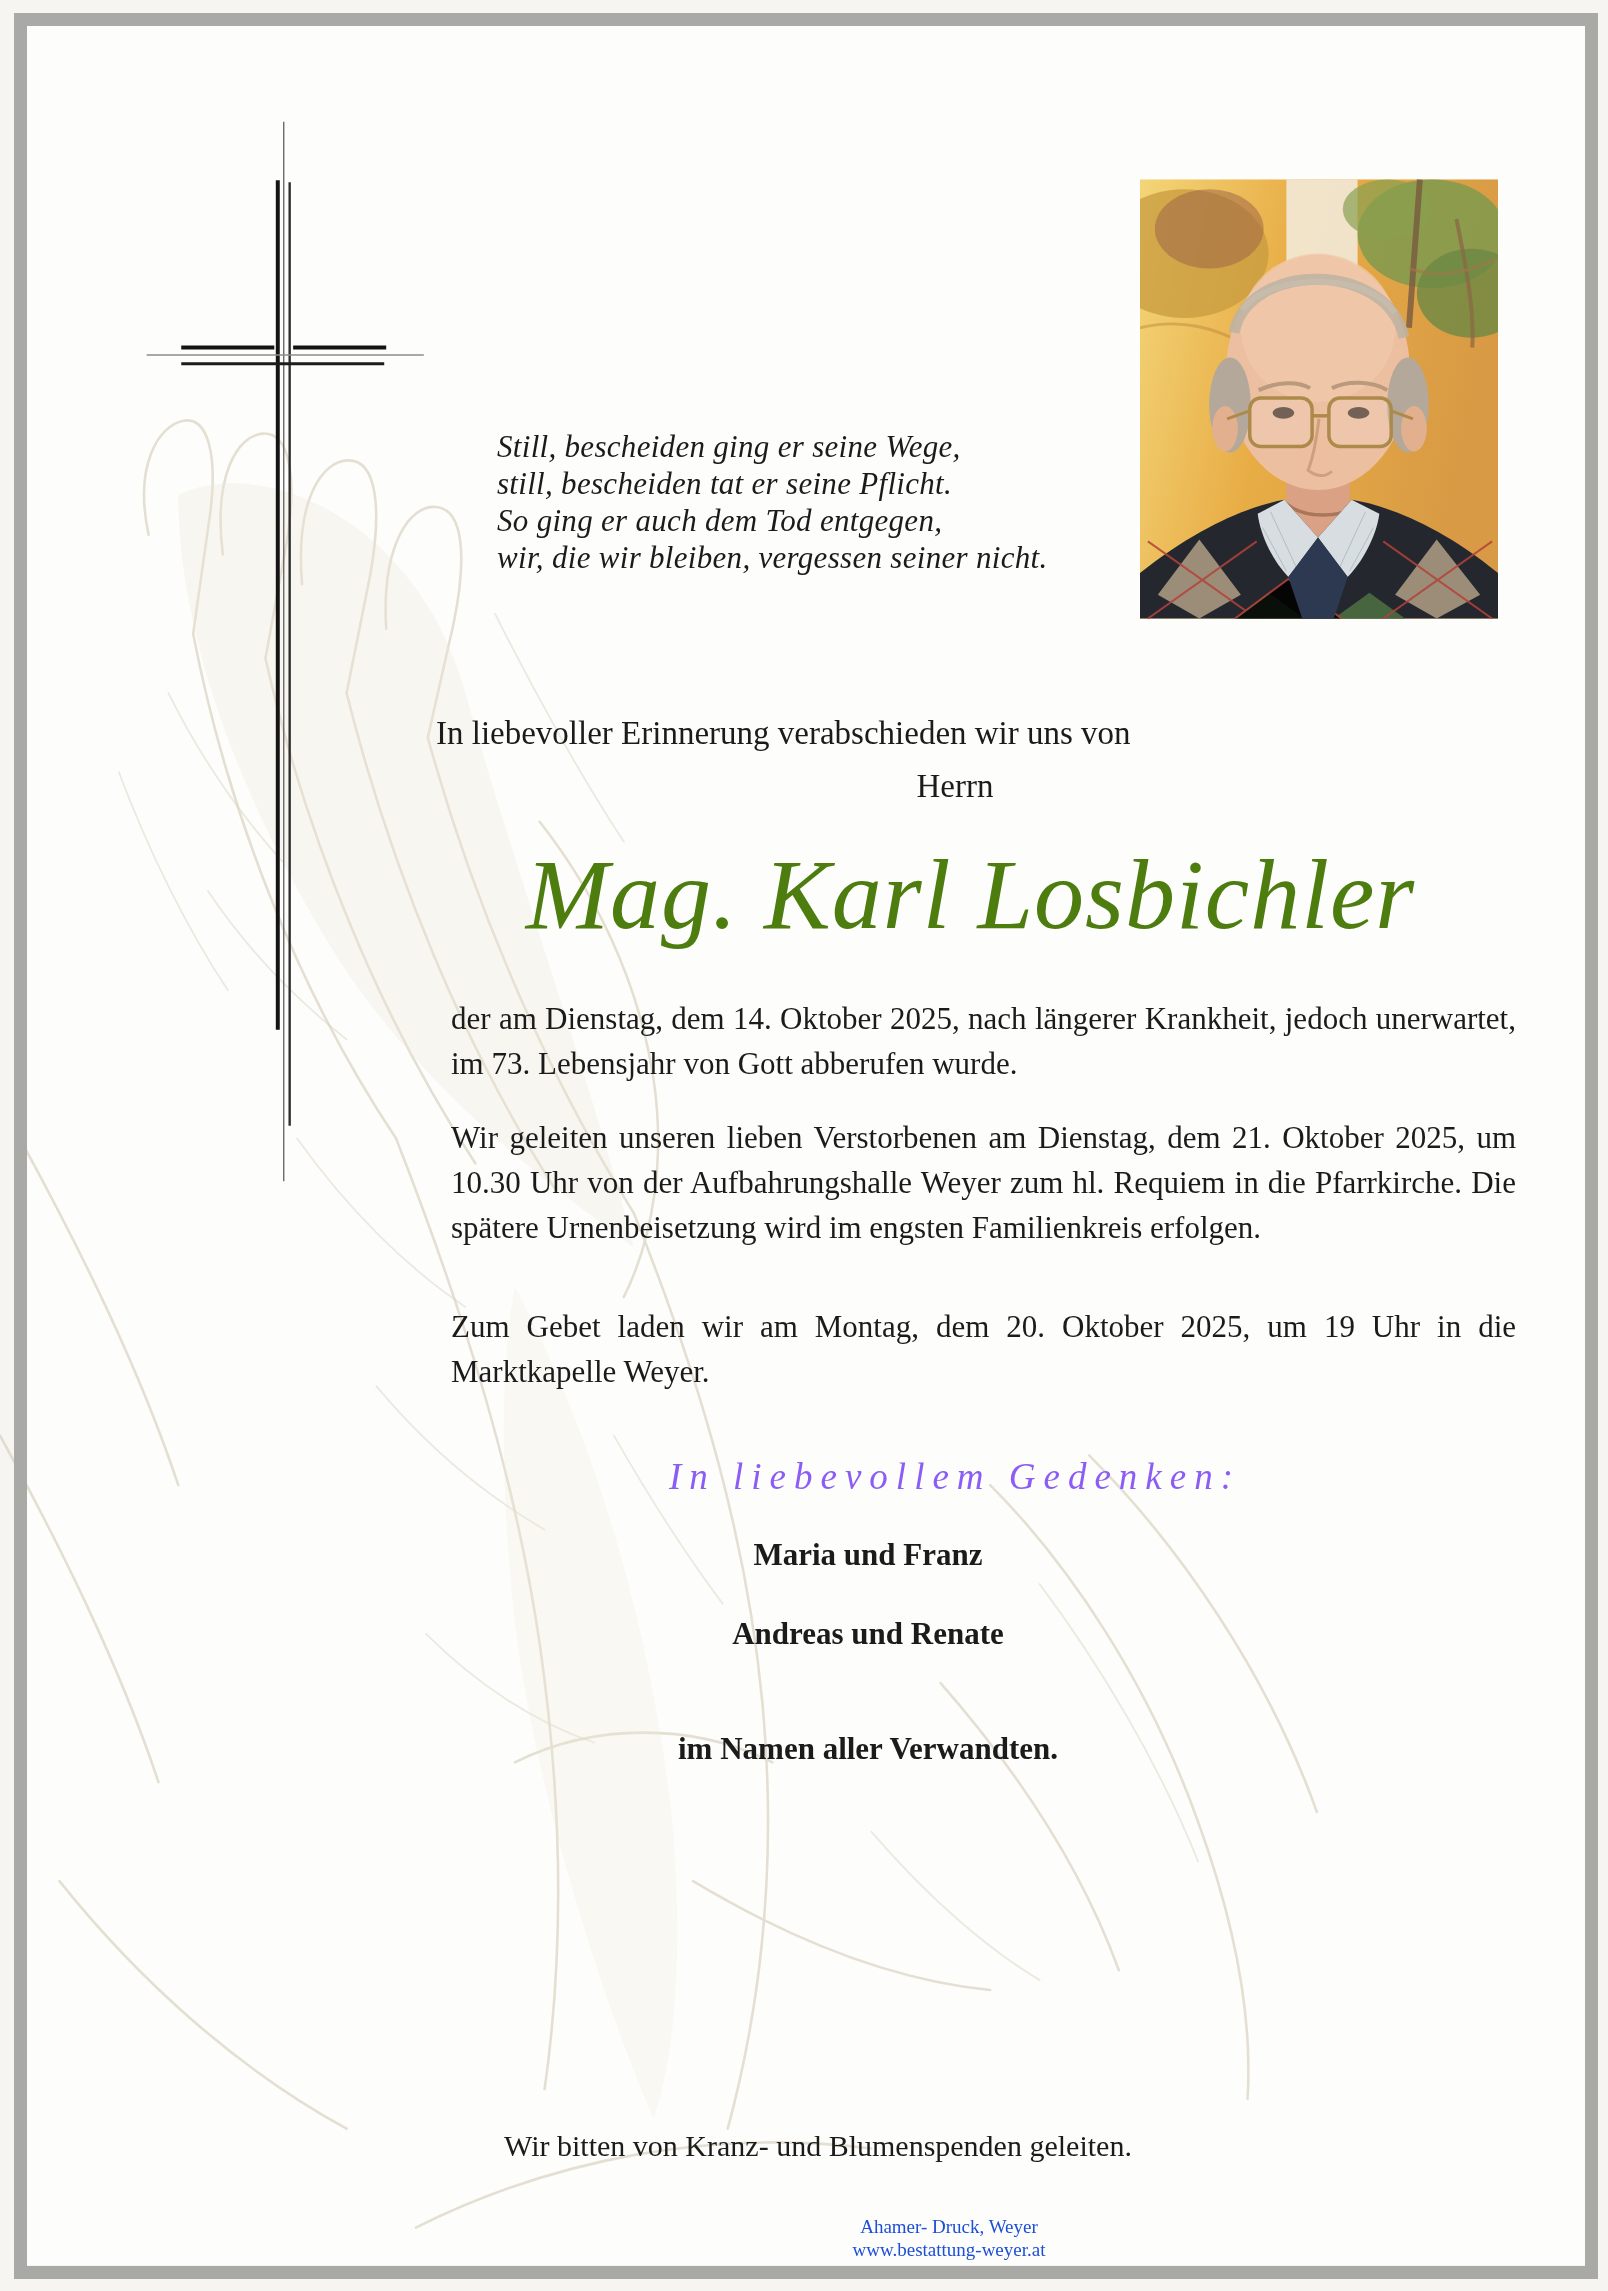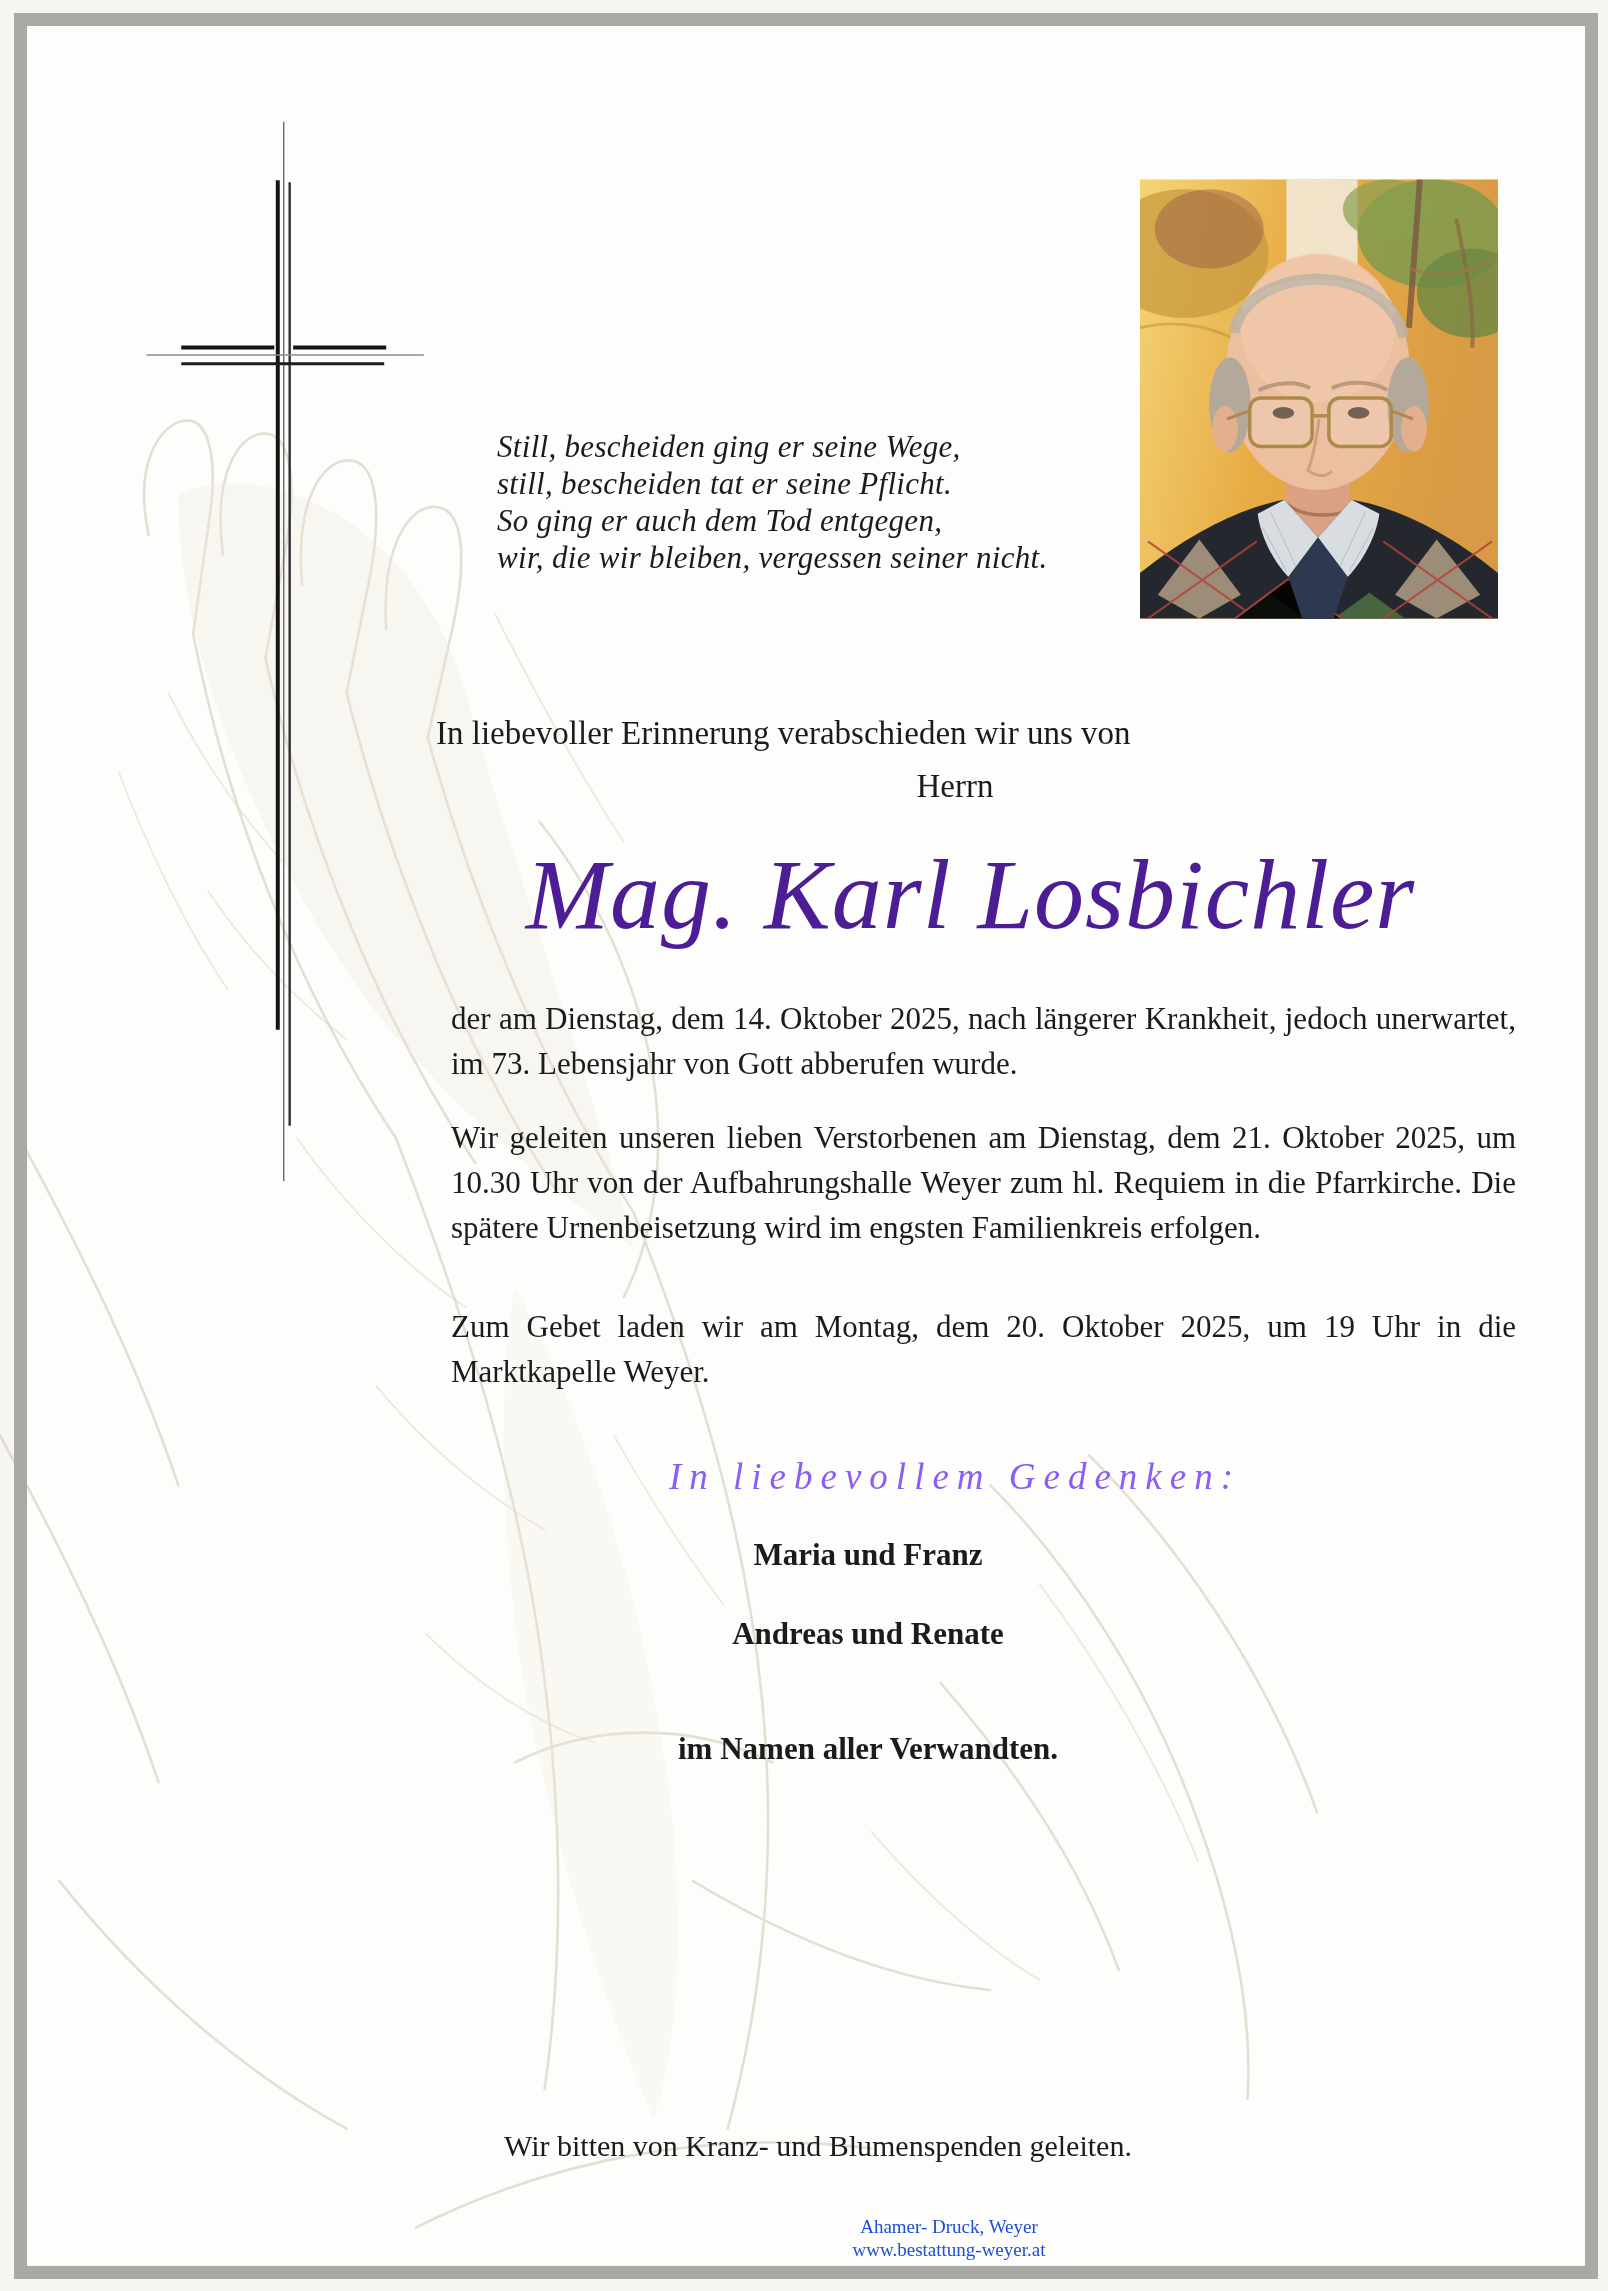--- a/index.html
+++ b/index.html
@@ -27,21 +27,21 @@
   .poem{
     left:497px;top:428px;
     font-style:italic;font-size:31px;line-height:37px;
     white-space:pre-line;letter-spacing:0.3px;
   }
   .intro{left:436px;top:715px;width:990px;font-size:33px;}
   .salutation{left:460px;top:756px;width:990px;text-align:center;font-size:33px;margin-top:12px;}
   .deceased-name{
     left:426px;top:842px;width:1089px;text-align:center;
     font-style:italic;font-size:100px;line-height:1.05;
-    letter-spacing:1px;color:#4c1d95;
+    letter-spacing:1px;color:#4d7c0f;
   }
   .body-par{
     left:451px;width:1065px;font-size:31px;line-height:45px;
     text-align:justify;
   }
   .par1{top:996px;}
   .par2{top:1115px;}
   .par3{top:1304px;}
   .gedenken{
     left:460px;top:1455px;width:990px;text-align:center;

